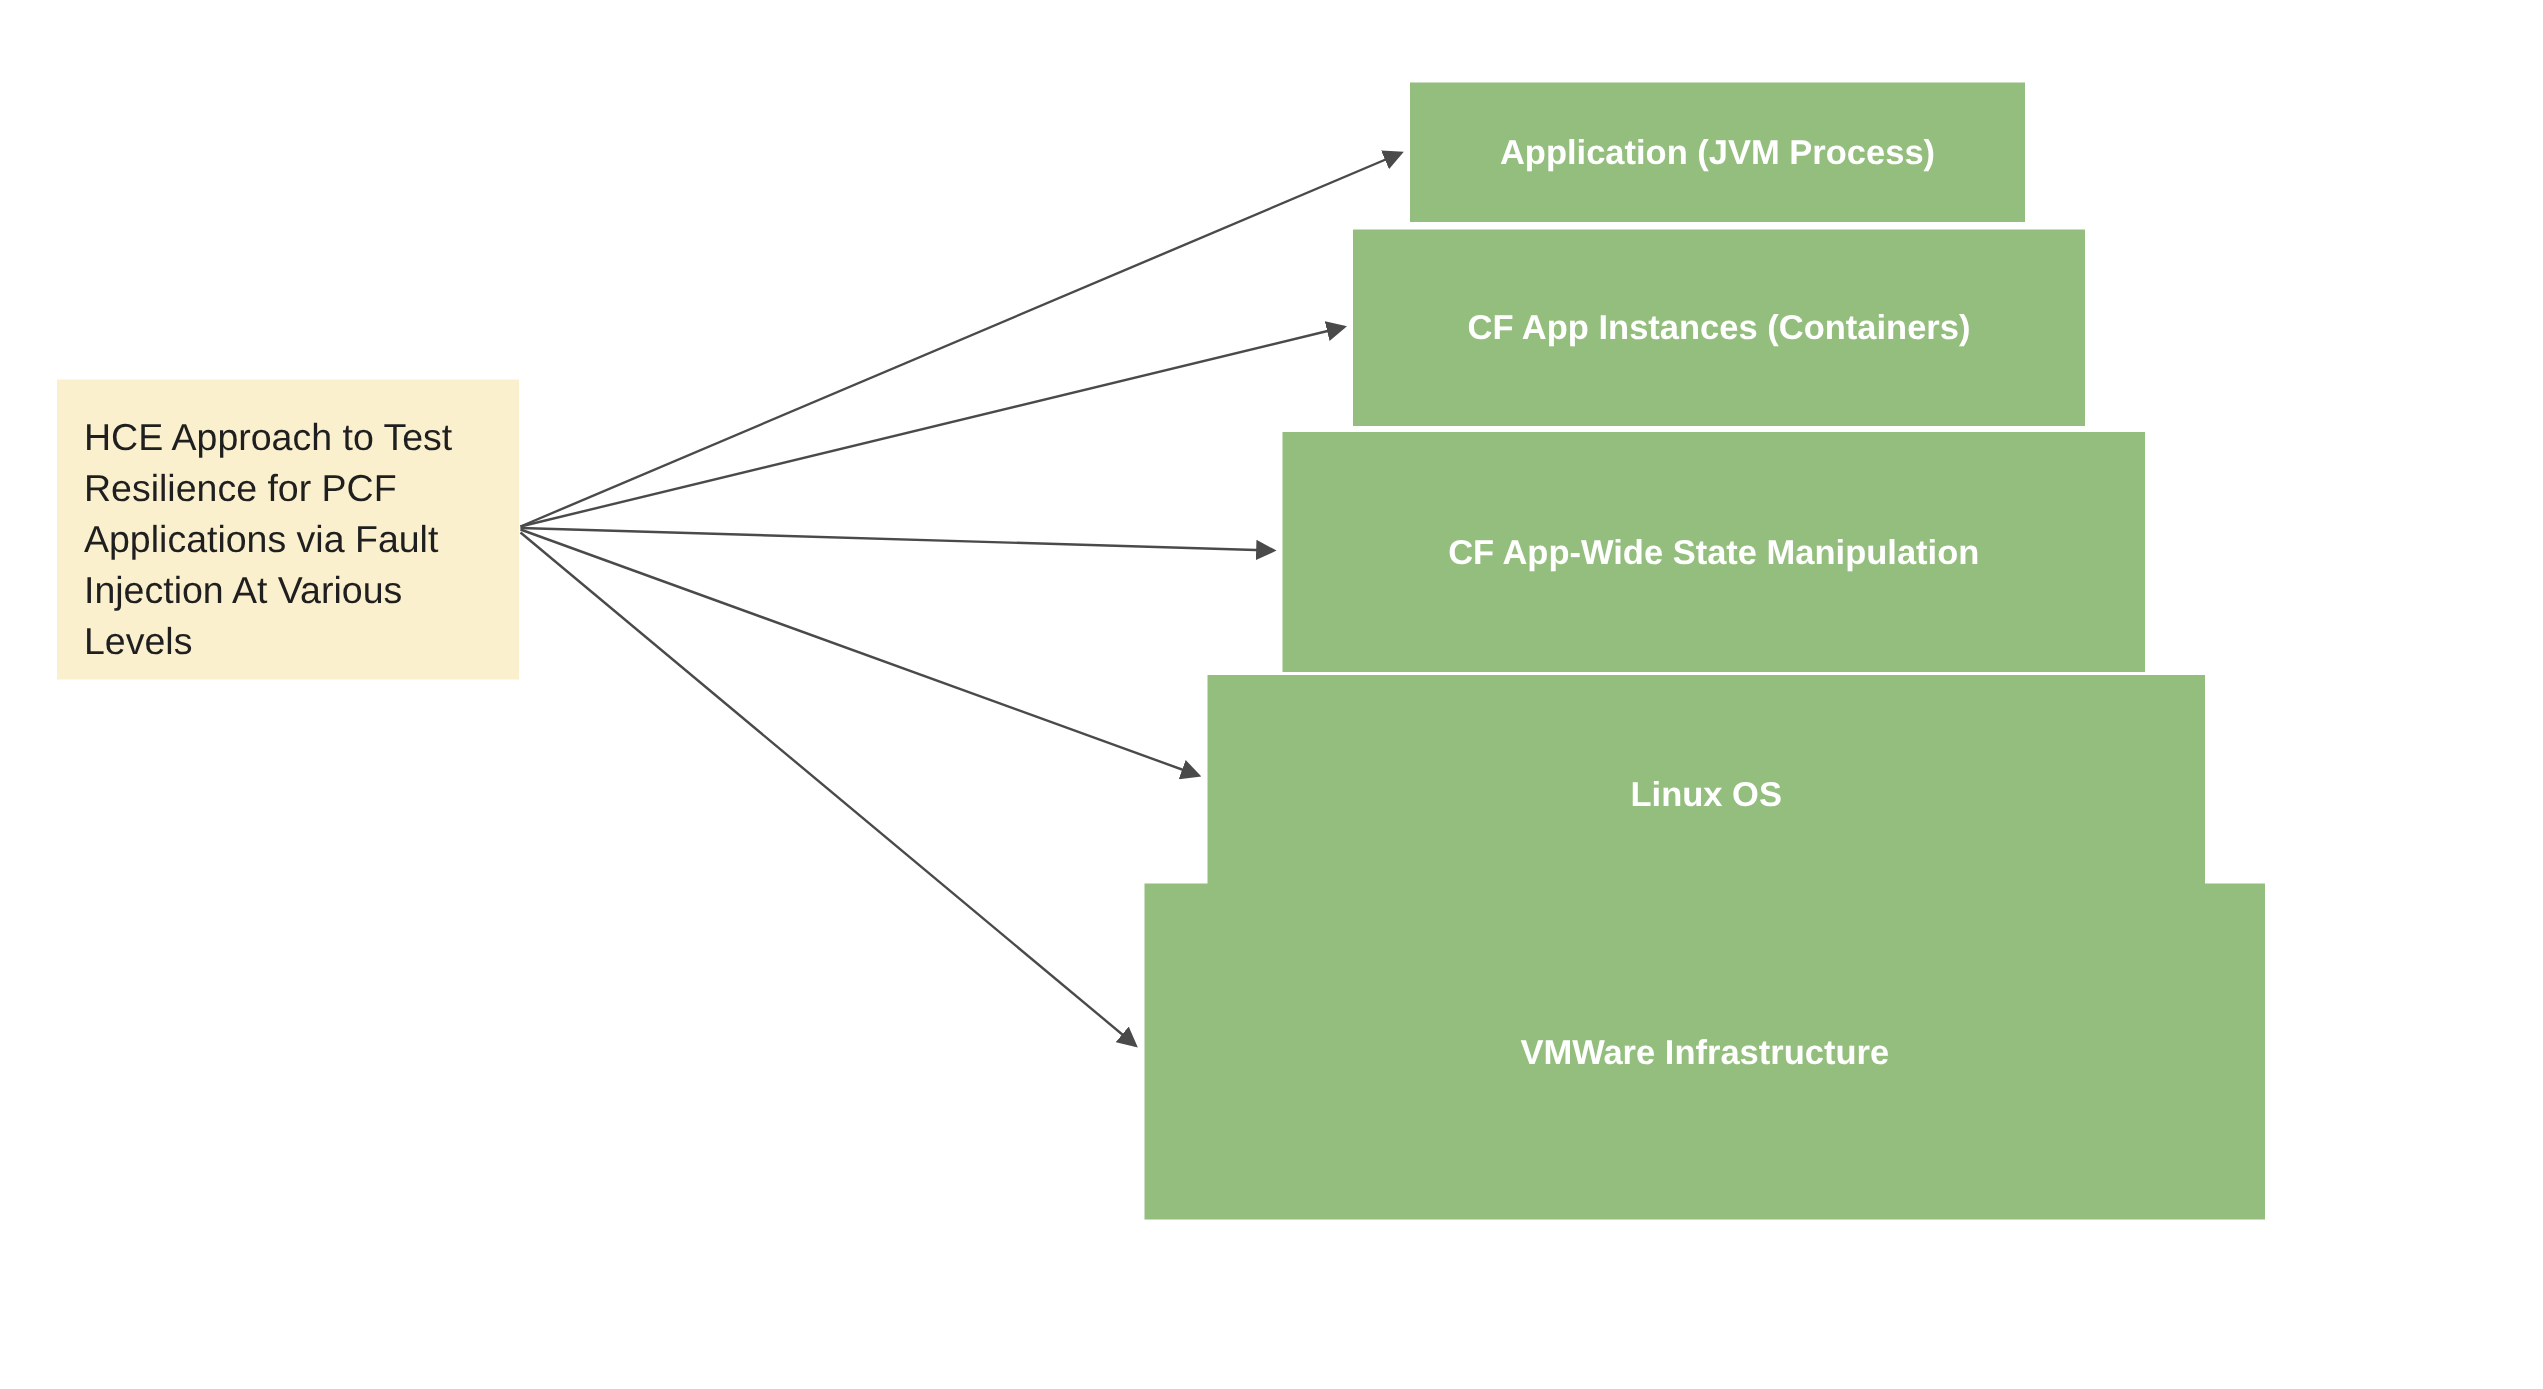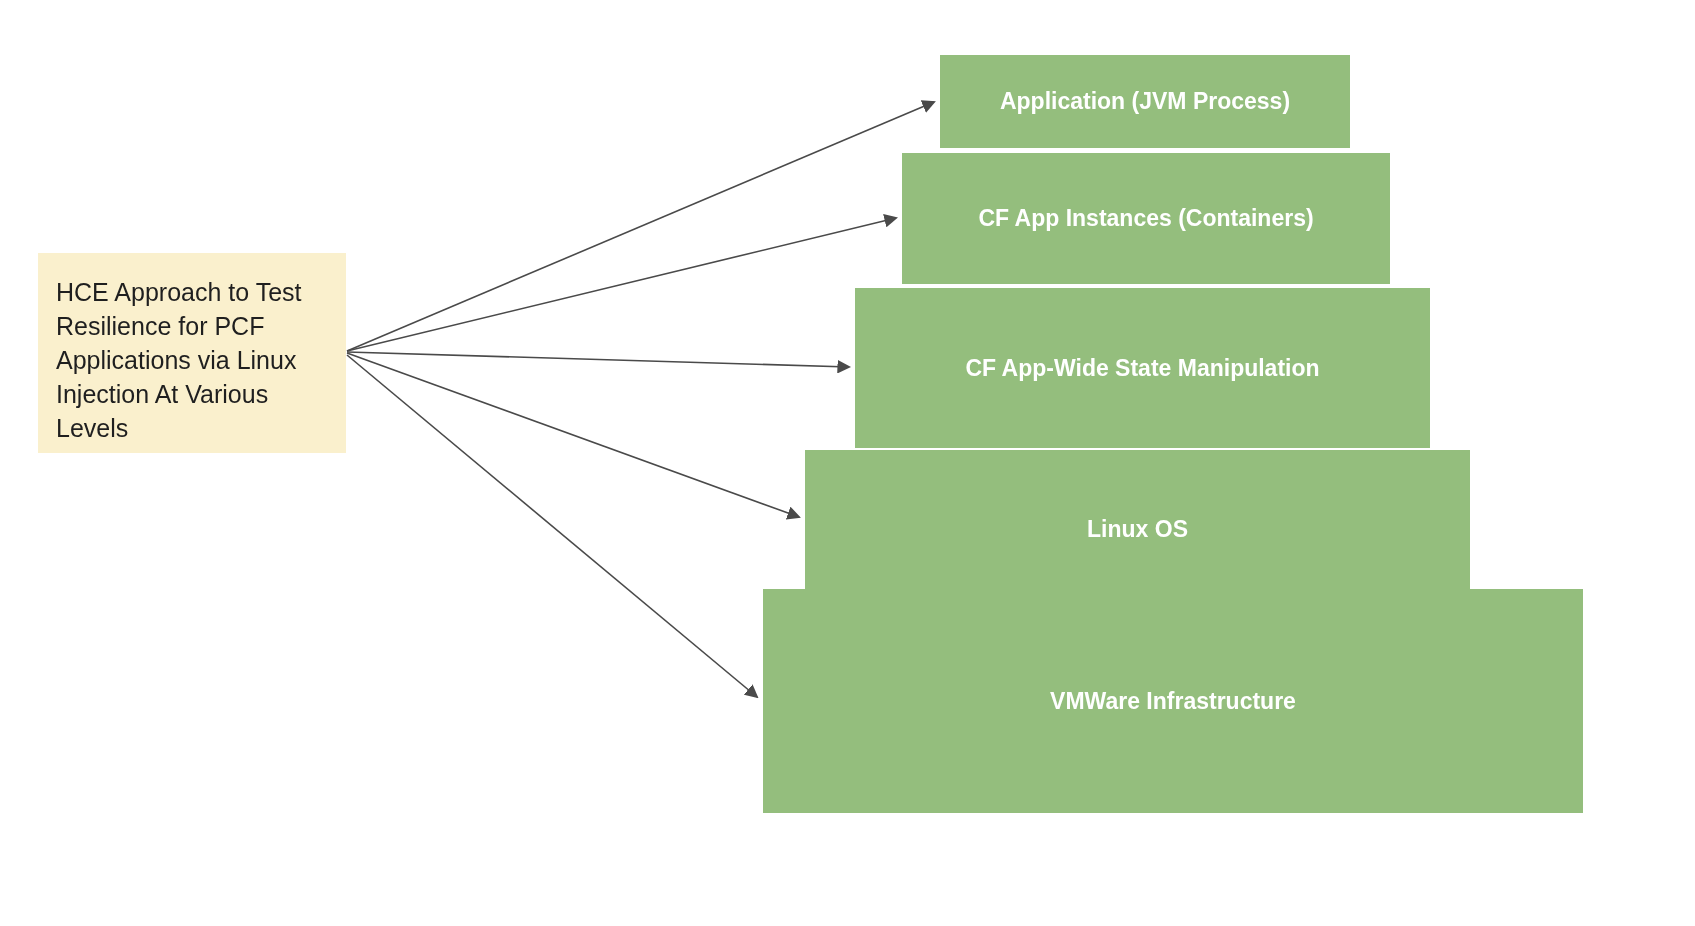--- a/index.html
+++ b/index.html
@@ -38,21 +38,21 @@
     display: flex;
     align-items: center;
     justify-content: center;
     text-align: center;
     box-sizing: border-box;
   }
   .level-0 { left: 940px; top: 55px;  width: 410px; height: 93px; }
   .level-1 { left: 902px; top: 153px; width: 488px; height: 131px; }
   .level-2 { left: 855px; top: 288px; width: 575px; height: 160px; }
   .level-3 { left: 805px; top: 450px; width: 665px; height: 159px; }
-  .level-4 { left: 763px; top: 589px; width: 820px; height: 224px; }
+  .level-4 { left: 763px; top: 589px; width: 747px; height: 224px; }
   .arrow-layer {
     position: absolute;
     left: 0;
     top: 0;
     width: 1695px;
     height: 926px;
     pointer-events: none;
   }
 </style>
 </head>
@@ -69,21 +69,21 @@
     <g stroke="#4A4A4A" stroke-width="1.6" fill="none">
       <line x1="347" y1="351" x2="934" y2="102" marker-end="url(#arrowhead)"></line>
       <line x1="347" y1="351" x2="896" y2="218" marker-end="url(#arrowhead)"></line>
       <line x1="347" y1="352" x2="849" y2="367" marker-end="url(#arrowhead)"></line>
       <line x1="347" y1="353" x2="799" y2="517" marker-end="url(#arrowhead)"></line>
       <line x1="347" y1="355" x2="757" y2="697" marker-end="url(#arrowhead)"></line>
     </g>
   </svg>
 
   <div class="source-box">
-    <span>HCE Approach to Test Resilience for PCF Applications via Linux Injection At Various Levels</span>
+    <span>HCE Approach to Test Resilience for PCF Applications via Fault Injection At Various Levels</span>
   </div>
 
   <div class="level level-0">
     <span>Application (JVM Process)</span>
   </div>
 
   <div class="level level-1">
     <span>CF App Instances (Containers)</span>
   </div>
 

